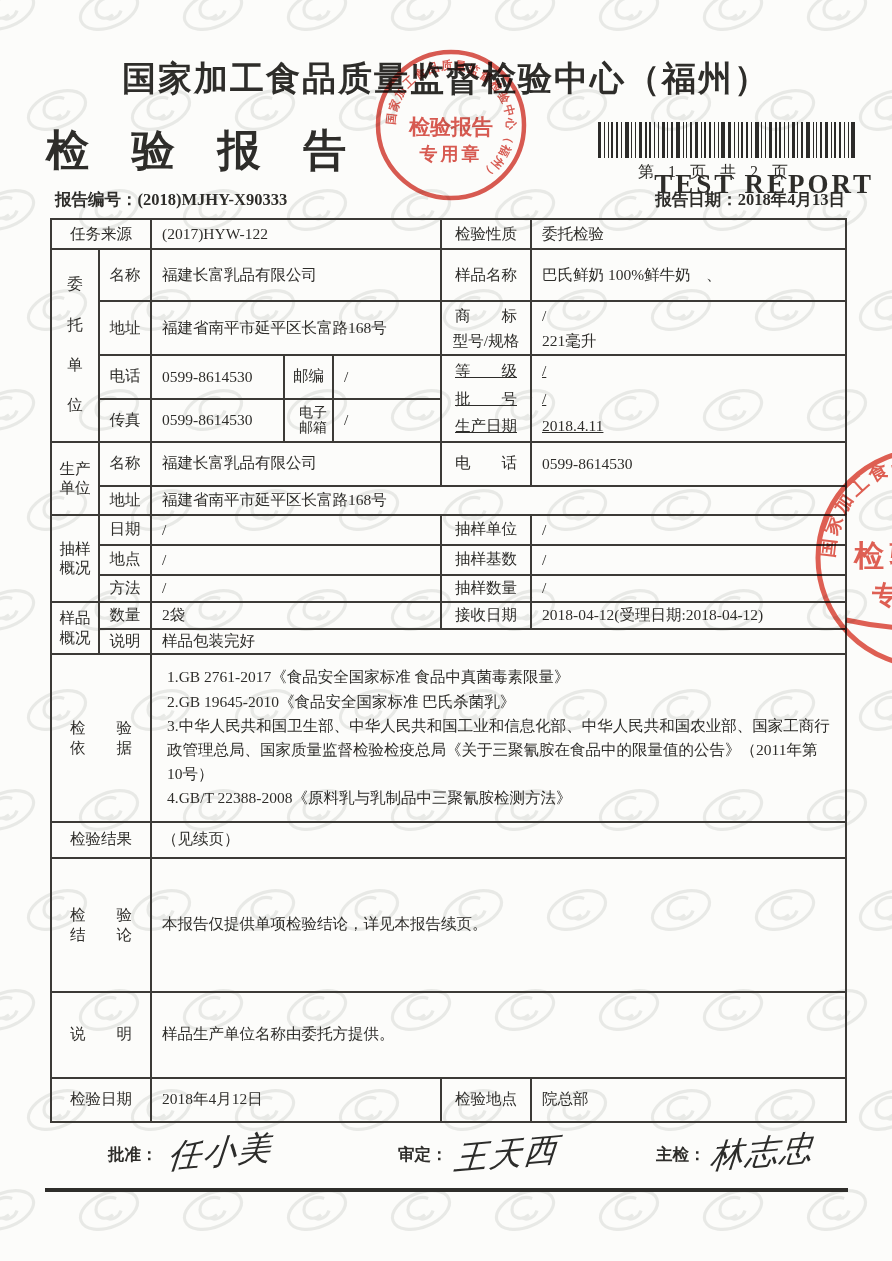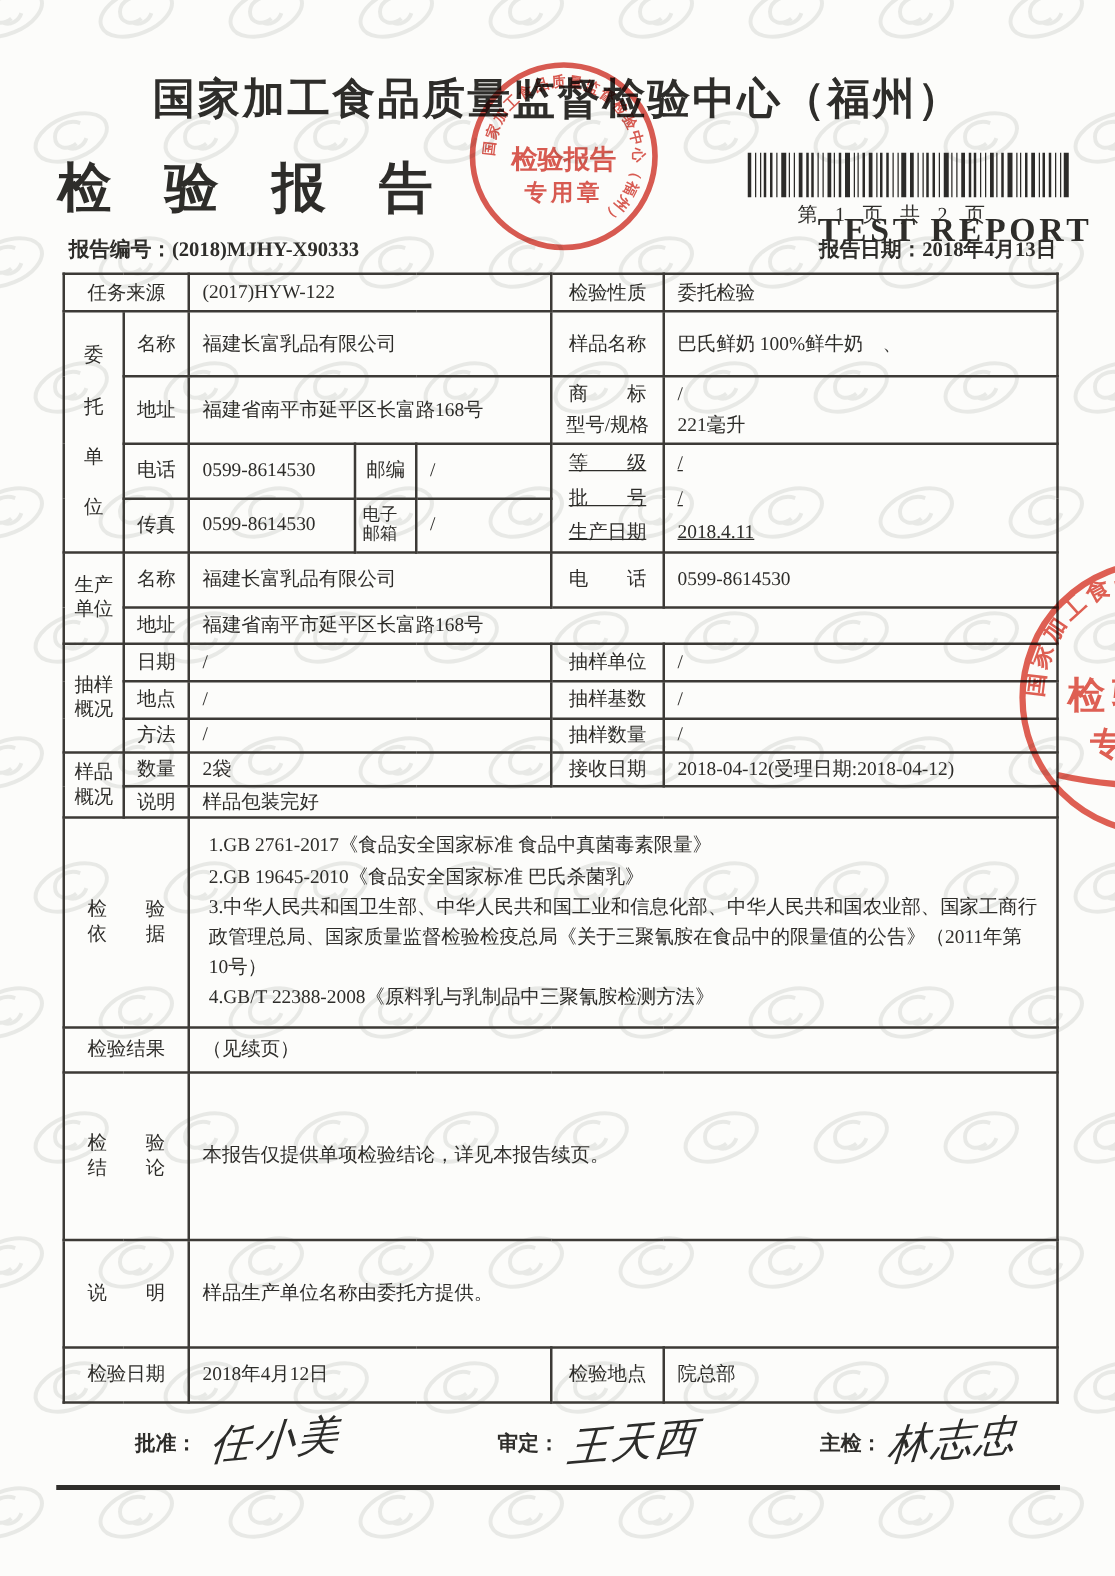--- a/index.html
+++ b/index.html
@@ -21,21 +21,21 @@
   table.form{position:absolute;top:218px;left:50px;width:795px;border-collapse:collapse;table-layout:fixed;
              font-size:15.5px;z-index:2;}
   table.form td{border:2px solid #3c3a36;padding:1px 5px;overflow:hidden;}
   table.form{border:1px solid #6d28d9;}
   .cl{text-align:center;}
   .cv{padding-left:10px !important;}
   .vstack{display:flex;flex-direction:column;align-items:center;justify-content:space-evenly;}
   .vstack2{display:flex;flex-direction:column;align-items:center;justify-content:center;line-height:1.25;}
   .stack>div{line-height:25px;}
   .stack3>div{line-height:27.5px;text-decoration:underline;}
-  .smalllbl{font-size:14px;line-height:1.1;text-align:left;}
+  .smalllbl{font-size:14px;line-height:1.1;text-align:right;}
   .basis{padding:4px 10px;line-height:1.52;}
   .basis div{margin:1px 0;}
   
   .stamp{z-index:3;mix-blend-mode:multiply;opacity:.88;}
   
   .sig-row{top:1128px;left:50px;width:795px;height:58px;z-index:2;font-size:16.5px;font-weight:bold;}
   .sig-lab{position:absolute;top:16px;}
   .sig-name{position:absolute;font-size:33px;font-weight:normal;font-style:italic;color:#2c2c2a;
             transform:rotate(-5deg) skewX(-10deg);letter-spacing:2px;white-space:nowrap;}
   .divider{top:1188px;left:45px;width:803px;height:4px;background:#2f2e2b;z-index:2;}

